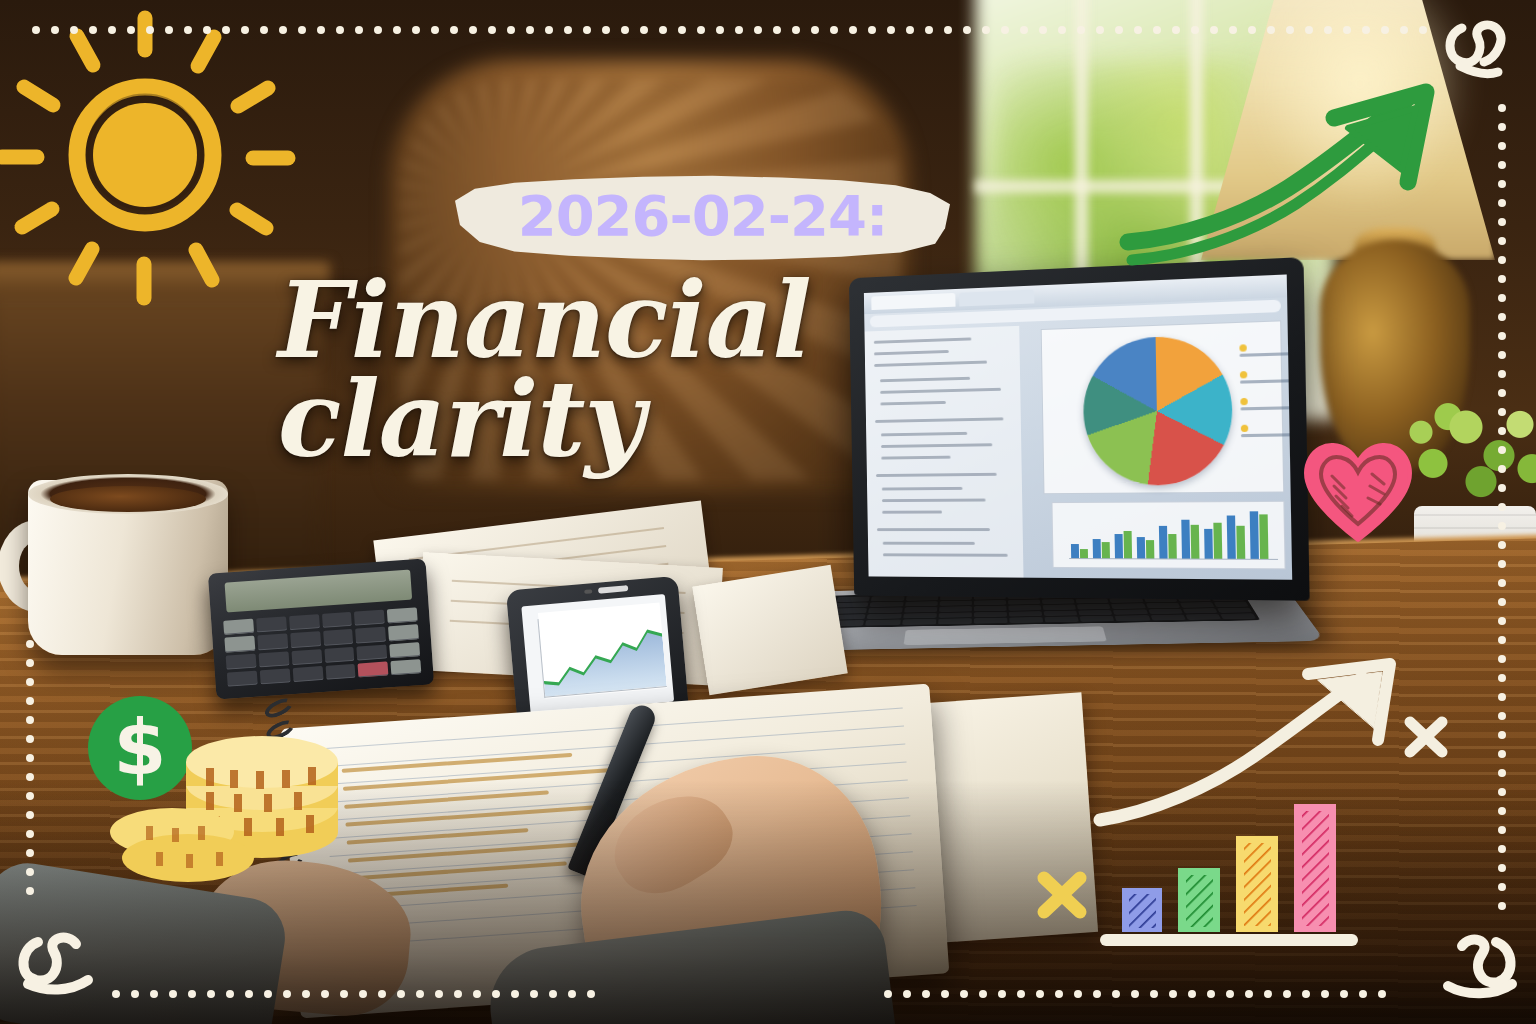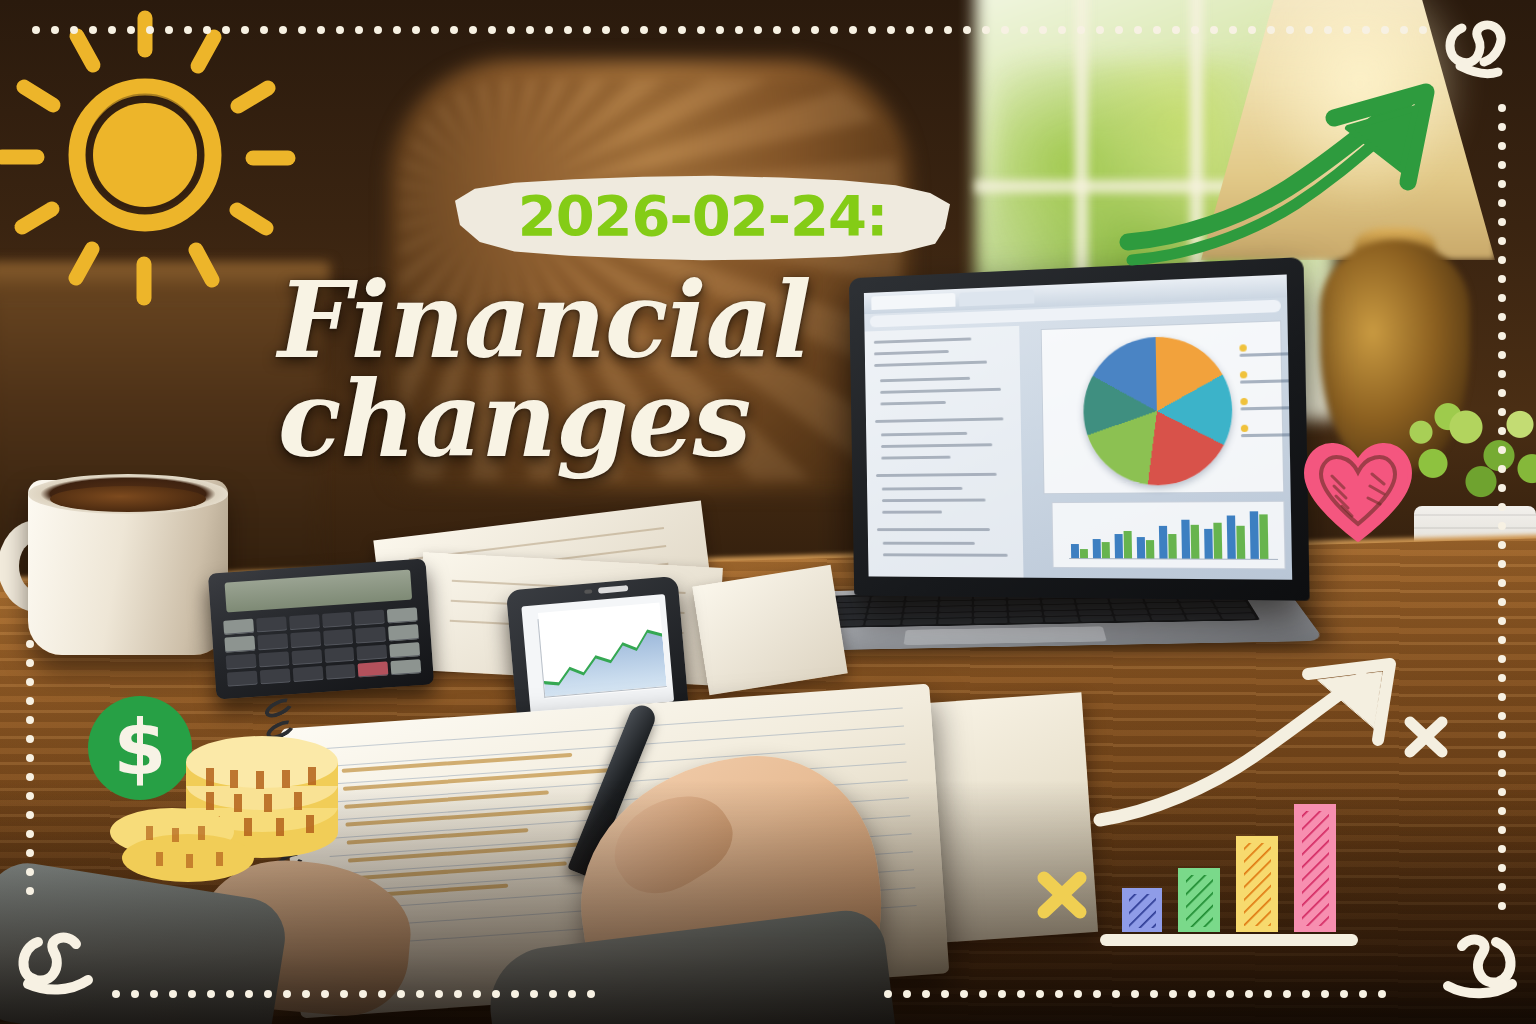--- a/index.html
+++ b/index.html
@@ -374,21 +374,21 @@
     background:#efeade;
     clip-path:polygon(0% 30%, 4% 16%, 12% 9%, 24% 5%, 38% 2%, 52% 1%, 66% 3%, 78% 6%, 89% 12%, 96% 21%, 100% 34%,
                       99% 62%, 97% 80%, 90% 90%, 78% 95%, 64% 98%, 50% 99%, 36% 97%, 23% 94%, 12% 89%, 5% 78%, 1% 58%);
     filter:drop-shadow(0 2px 5px rgba(20,10,4,.35));
   }
   .badge-text {
     position:absolute; inset:0;
     display:flex; align-items:center; justify-content:center;
     font-family:"DejaVu Sans", sans-serif;
     font-weight:700; font-size:56px; letter-spacing:-1px;
-    color:#84cc16;
+    color:#c4b5fd;
     transform:translateY(-3px);
   }
 
   .headline {
     position:absolute; left:278px; top:272px; width:820px;
     font-family:"DejaVu Serif", serif;
     font-style:italic; font-weight:700;
     color:#f8f3e4;
     line-height:.95;
     text-shadow:0 4px 13px rgba(15,8,3,.75), 0 1px 3px rgba(15,8,3,.5);
@@ -1034,16 +1034,16 @@
         <span class="dot"></span>
     </div>
   </div>
 
   <div class="date-badge">
     <div class="badge-brush"></div>
     <div class="badge-text">2026-02-24:</div>
   </div>
 
   <div class="headline">
-    <span class="l1">Financial changes</span>
+    <span class="l1">Financial clarity</span>
   </div>
 
 </div>
 
 </body></html>

